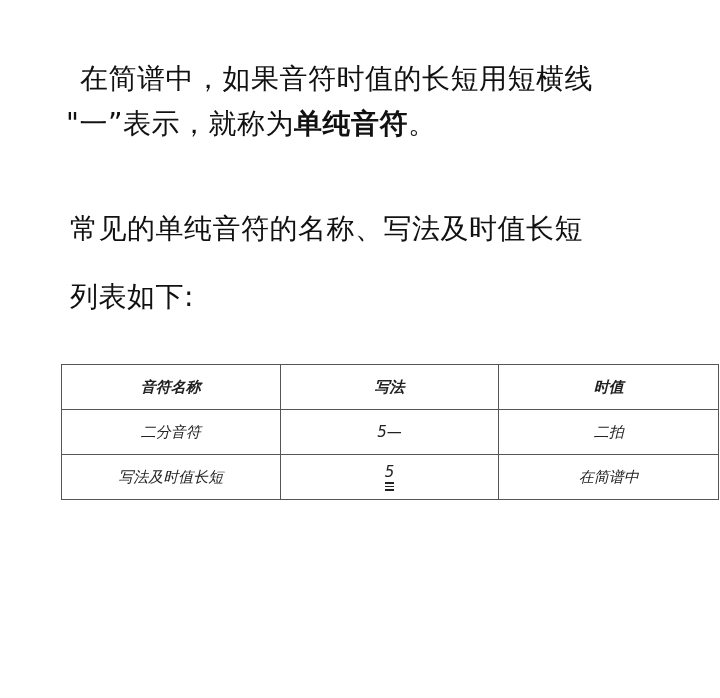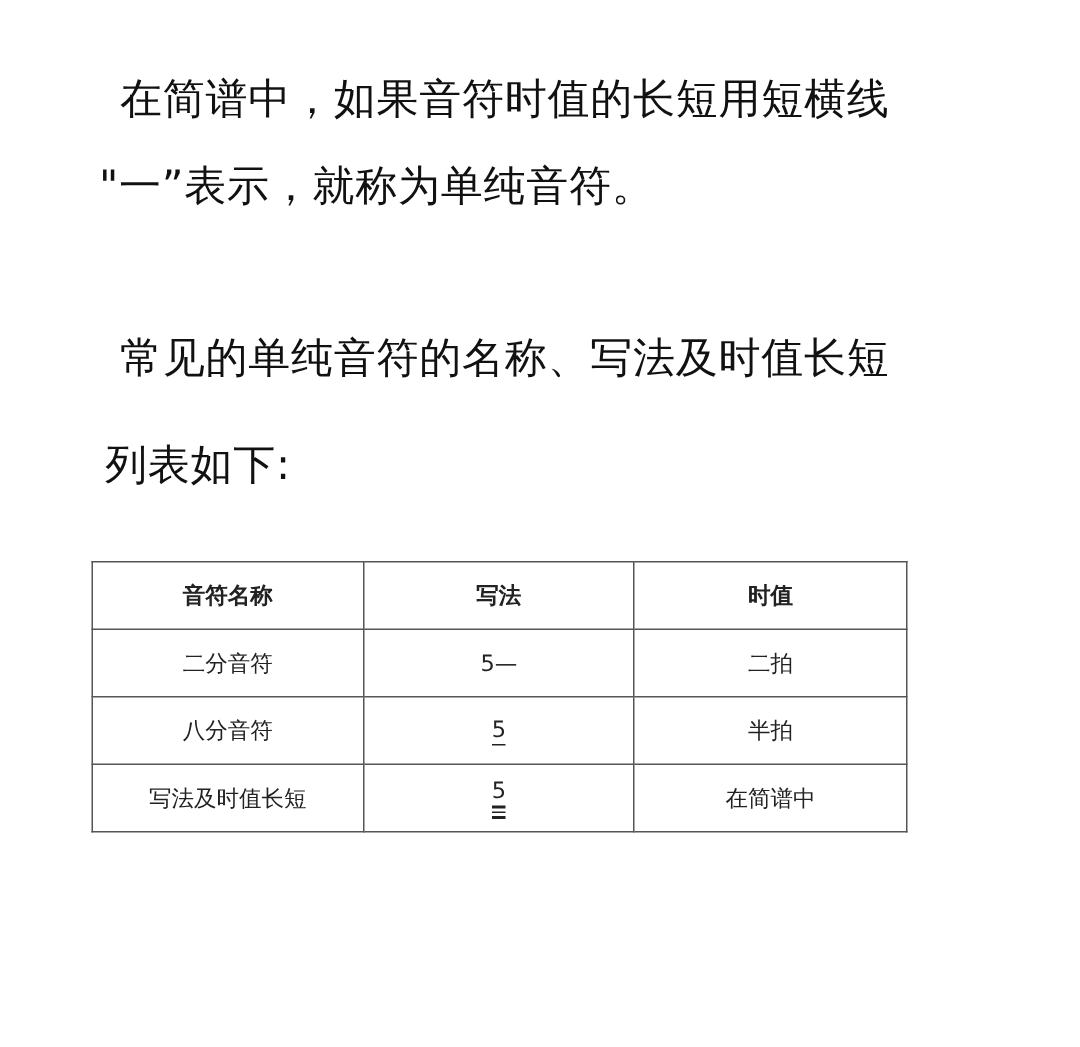--- a/index.html
+++ b/index.html
@@ -1,24 +1,24 @@
 <!DOCTYPE html>
 <html><head>
 <meta charset="utf-8">
 <style>
   html, body { margin:0; padding:0; background:#ffffff; }
   body { width:720px; height:698px; position:relative; overflow:hidden;
          font-family:"DejaVu Sans","Liberation Sans",sans-serif; color:#111; }
   .para { position:absolute; left:0; font-size:28px; line-height:28px; white-space:nowrap; letter-spacing:0.5px; }
-  .p1a { top:52px; left:80px; }
+  .p1a { top:67px; left:80px;font-family:Liberation Mono, monospace; }
   .p1b { top:110px; left:66px; }
-  .p2a { top:225px; left:70px;margin-left:10px; }
-  .p2b { top:296px; left:70px; }
-  .bold { font-weight:normal; }
-  table { position:absolute; left:61px; top:374px; width:544px; border-collapse:collapse; }
+  .p2a { top:215px; left:70px; }
+  .p2b { top:283px; left:70px; }
+  .bold { font-weight:bold; }
+  table { position:absolute; left:61px; top:364px; width:658px; border-collapse:collapse;font-style:italic; }
   td, th { border:1.5px solid #555; height:44px; text-align:center; font-size:15px; padding:0; color:#222; }
   th { font-weight:bold; }
   col.c1 { width:199px; } col.c2 { width:199px; } col.c3 { width:200px; }
   .stack { display:inline-flex; flex-direction:column; align-items:center; line-height:15px; }
   .line { width:9px; height:1.5px; background:#222; margin-top:2px; }
 </style>
 </head>
 <body>
 
 <div class="para p1a">在简谱中，如果音符时值的长短用短横线</div>
@@ -41,28 +41,20 @@
     <th>时值</th>
   </tr>
   <tr>
     <td>二分音符</td>
     <td><span class="stack">
             <span>5—</span>
           </span></td>
     <td>二拍</td>
   </tr>
   <tr>
-    <td>八分音符</td>
-    <td><span class="stack">
-            <span>5</span>
-            <span class="line"></span>
-          </span></td>
-    <td>半拍</td>
-  </tr>
-  <tr>
     <td>写法及时值长短</td>
     <td><span class="stack">
             <span>5</span>
             <span class="line"></span>
             <span class="line"></span>
             <span class="line"></span>
           </span></td>
     <td>在简谱中</td>
   </tr>
 </tbody>

